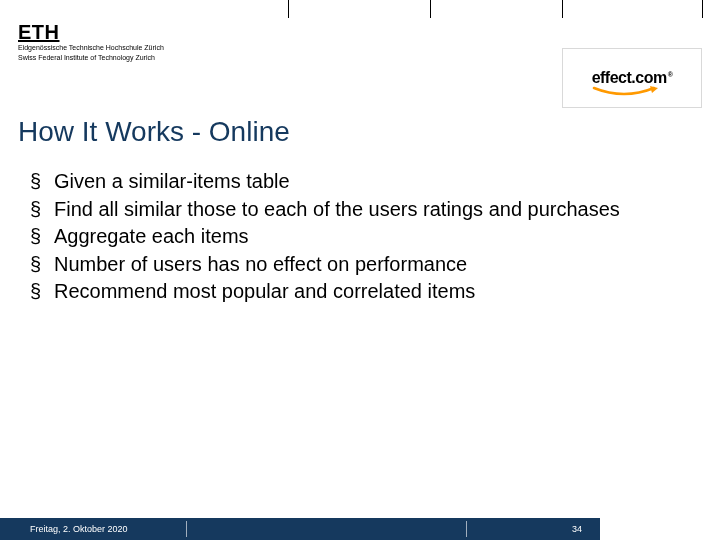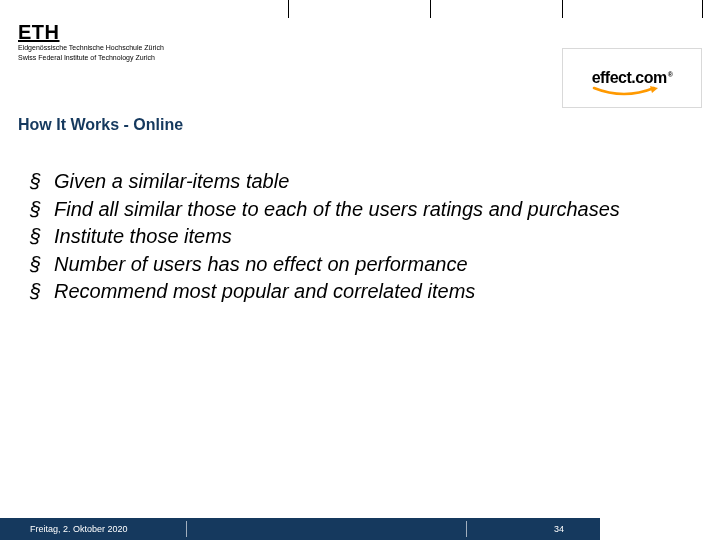--- a/index.html
+++ b/index.html
@@ -75,30 +75,29 @@
     position: absolute;
     left: 0;
     top: 17px;
     width: 70px;
     height: 14px;
   }
   .title {
     position: absolute;
     top: 116px;
     left: 18px;
-    font-size: 16px;
-    font-weight: 700;
+    font-size: 28px;
+    font-weight: 400;
     color: #15395e;
   }
   .content {
     position: absolute;
     top: 168px;
     left: 30px;
     right: 30px;
-    font-style: italic;
   }
   .content ul {
     list-style: none;
   }
   .content li {
     font-size: 20px;
     color: #000;
     line-height: 1.38;
     padding-left: 24px;
     position: relative;
@@ -130,21 +129,21 @@
     position: absolute;
     top: 3px;
     bottom: 3px;
     width: 1px;
     background: rgba(255,255,255,0.6);
   }
   .footer .sep.a { left: 186px; }
   .footer .sep.b { left: 466px; }
   .footer .page {
     position: absolute;
-    right: 36px;
+    right: 18px;
   }
 </style>
 </head>
 <body>
 
 <div class="top-lines">
   <div class="seg" style="left:288px"></div>
   <div class="seg" style="left:430px"></div>
   <div class="seg" style="left:562px"></div>
   <div class="seg" style="left:702px"></div>
@@ -165,21 +164,21 @@
     </svg>
   </div>
 </div>
 
 <h1 class="title">How It Works - Online</h1>
 
 <div class="content">
   <ul>
     <li>Given a similar-items table</li>
     <li>Find all similar those to each of the users ratings and purchases</li>
-    <li>Institute those items</li>
+    <li>Aggregate each items</li>
     <li>Number of users has no effect on performance</li>
     <li>Recommend most popular and correlated items</li>
   </ul>
 </div>
 
 <div class="footer">
   <span class="date">Freitag, 2. Oktober 2020</span>
   <div class="sep a"></div>
   <div class="sep b"></div>
   <span class="page">34</span>

